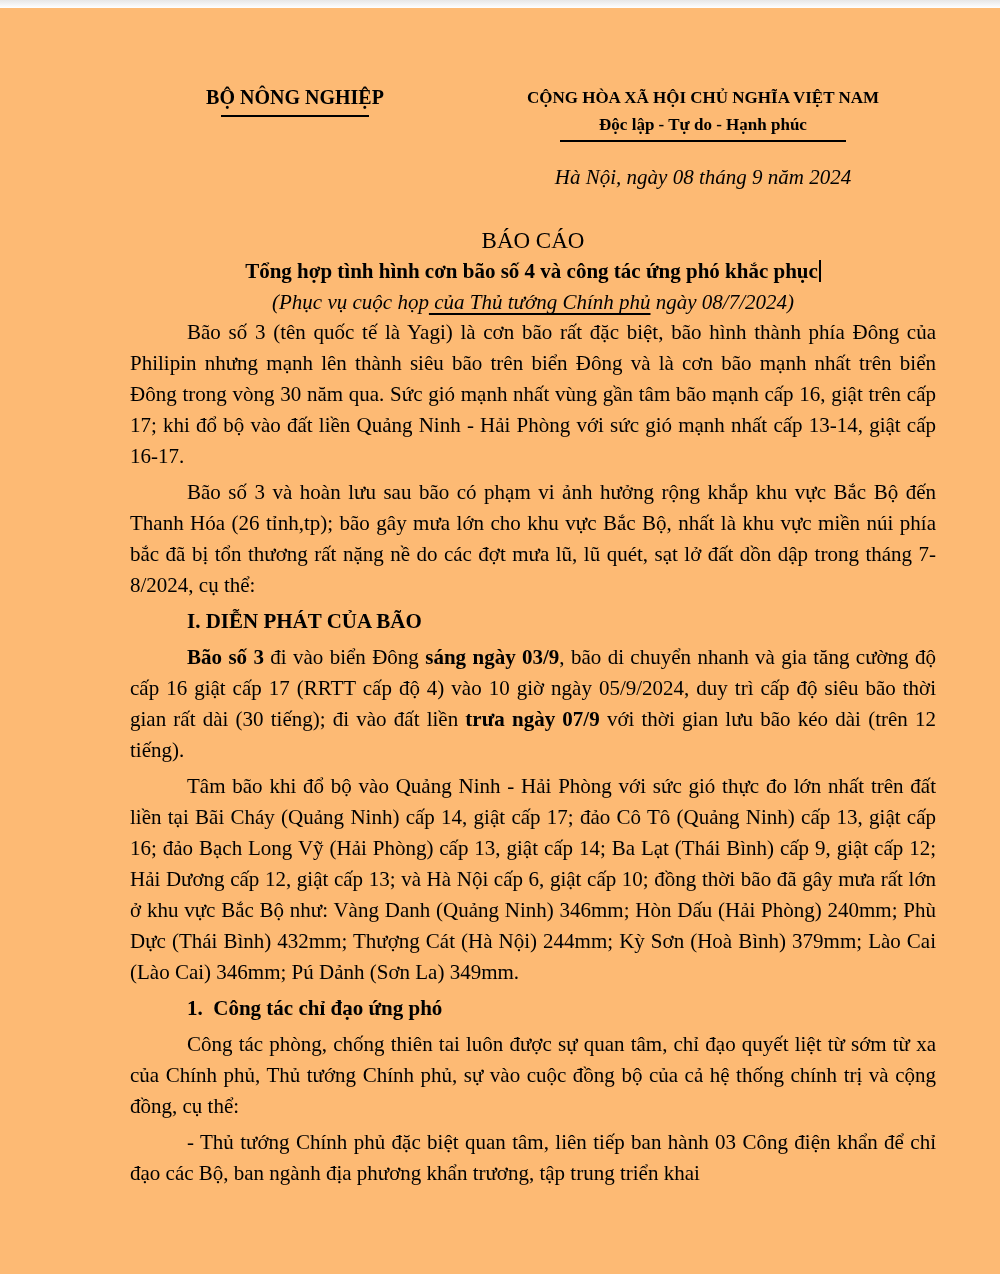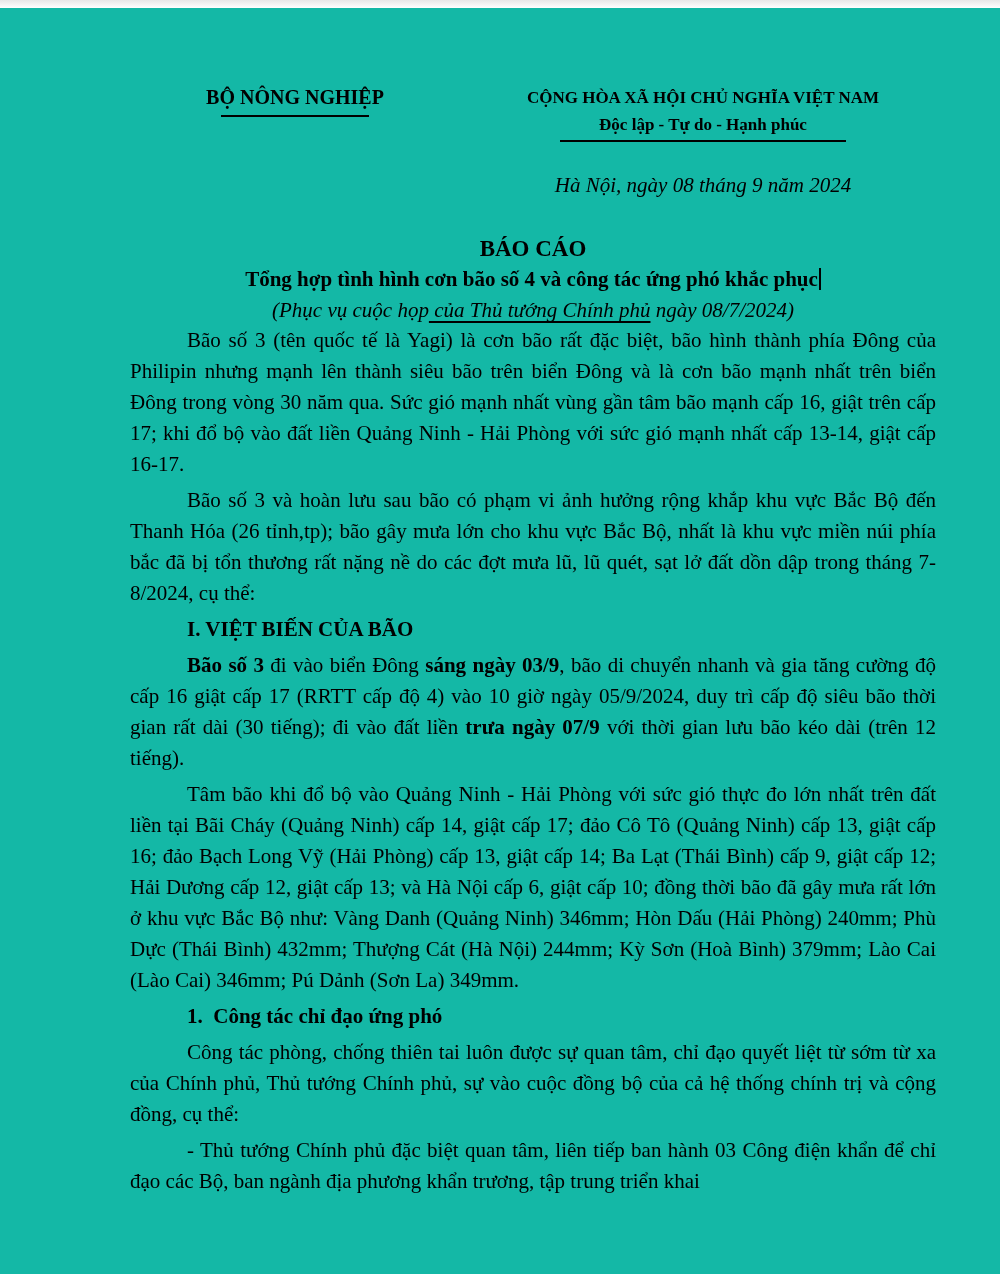--- a/index.html
+++ b/index.html
@@ -1,20 +1,20 @@
 <!DOCTYPE html>
 <html><head>
 <meta charset="utf-8">
 <style>
   html, body { margin: 0; padding: 0; background: #ffffff; }
   .page {
     position: relative;
     width: 1000px;
     height: 1274px;
-    background: #14b8a6;
+    background: #fdba74;
     overflow: hidden;
     font-family: "Liberation Serif", serif;
     color: #000000;
   }
   .top-edge {
     position: absolute;
     top: 0; left: 0;
     width: 100%; height: 8px;
     background: linear-gradient(180deg, #e7e7e7 0%, #ffffff 100%);
   }
@@ -55,24 +55,24 @@
     margin: 2px auto 0 auto;
     height: 0;
   }
   .dateline {
     margin-left: 340px;
     width: 466px;
     text-align: center;
     font-style: italic;
     font-size: 21px;
     line-height: 30px;
-    margin-top: 28px;
+    margin-top: 20px;
   }
   .title-block { text-align: center; margin-top: 34px; }
-  .title-label  { font-weight: bold; font-size: 23px; line-height: 30px; }
+  .title-label  { font-weight: normal; font-size: 23px; line-height: 30px; }
   .title-subject { font-weight: bold; font-size: 21px; line-height: 31px; }
   .title-note { font-size: 21px; line-height: 30px; font-style: italic; }
   .title-note .u { text-decoration: underline; text-underline-offset: 4px; }
   .cursor {
     display: inline-block;
     width: 2px; height: 22px;
     background: #000;
     vertical-align: -4px;
     margin-left: 1px;
   }
@@ -110,21 +110,21 @@
 
     <div class="title-block">
       <div class="title-label">BÁO CÁO</div>
       <div class="title-subject"><span>Tổng hợp tình hình cơn bão số 4 và công tác ứng phó khắc phục</span><span class="cursor"></span></div>
       <div class="title-note"><span>(Phục vụ cuộc họp</span><span class="u"> của Thủ tướng Chính phủ</span><span> ngày 08/7/2024)</span></div>
     </div>
 
     <div class="text-body">
         <p class="body"><span>Bão số 3 (tên quốc tế là Yagi) là cơn bão rất đặc biệt, bão hình thành phía Đông của Philipin nhưng mạnh lên thành siêu bão trên biển Đông và là cơn bão mạnh nhất trên biển Đông trong vòng 30 năm qua. Sức gió mạnh nhất vùng gần tâm bão mạnh cấp 16, giật trên cấp 17; khi đổ bộ vào đất liền Quảng Ninh - Hải Phòng với sức gió mạnh nhất cấp 13-14, giật cấp 16-17.</span></p>
         <p class="body"><span>Bão số 3 và hoàn lưu sau bão có phạm vi ảnh hưởng rộng khắp khu vực Bắc Bộ đến Thanh Hóa (26 tỉnh,tp); bão gây mưa lớn cho khu vực Bắc Bộ, nhất là khu vực miền núi phía bắc đã bị tổn thương rất nặng nề do các đợt mưa lũ, lũ quét, sạt lở đất dồn dập trong tháng 7-8/2024, cụ thể:</span></p>
-        <p class="h1"><span>I. VIỆT BIẾN CỦA BÃO</span></p>
+        <p class="h1"><span>I. DIỄN PHÁT CỦA BÃO</span></p>
         <p class="body"><span class="b">Bão số 3</span><span> đi vào biển Đông </span><span class="b">sáng ngày 03/9</span><span>, bão di chuyển nhanh và gia tăng cường độ cấp 16 giật cấp 17 (RRTT cấp độ 4) vào 10 giờ ngày 05/9/2024, duy trì cấp độ siêu bão thời gian rất dài (30 tiếng); đi vào đất liền </span><span class="b">trưa ngày 07/9</span><span> với thời gian lưu bão kéo dài (trên 12 tiếng).</span></p>
         <p class="body"><span>Tâm bão khi đổ bộ vào Quảng Ninh - Hải Phòng với sức gió thực đo lớn nhất trên đất liền tại Bãi Cháy (Quảng Ninh) cấp 14, giật cấp 17; đảo Cô Tô (Quảng Ninh) cấp 13, giật cấp 16; đảo Bạch Long Vỹ (Hải Phòng) cấp 13, giật cấp 14; Ba Lạt (Thái Bình) cấp 9, giật cấp 12; Hải Dương cấp 12, giật cấp 13; và Hà Nội cấp 6, giật cấp 10; đồng thời bão đã gây mưa rất lớn ở khu vực Bắc Bộ như: Vàng Danh (Quảng Ninh) 346mm; Hòn Dấu (Hải Phòng) 240mm; Phù Dực (Thái Bình) 432mm; Thượng Cát (Hà Nội) 244mm; Kỳ Sơn (Hoà Bình) 379mm; Lào Cai (Lào Cai) 346mm; Pú Dảnh (Sơn La) 349mm.</span></p>
         <p class="h2"><span>1.&nbsp; Công tác chỉ đạo ứng phó</span></p>
         <p class="body"><span>Công tác phòng, chống thiên tai luôn được sự quan tâm, chỉ đạo quyết liệt từ sớm từ xa của Chính phủ, Thủ tướng Chính phủ, sự vào cuộc đồng bộ của cả hệ thống chính trị và cộng đồng, cụ thể:</span></p>
         <p class="body"><span>- Thủ tướng Chính phủ đặc biệt quan tâm, liên tiếp ban hành 03 Công điện khẩn để chỉ đạo các Bộ, ban ngành địa phương khẩn trương, tập trung triển khai</span></p>
       </div>
 
   </div>
 </div>
 

